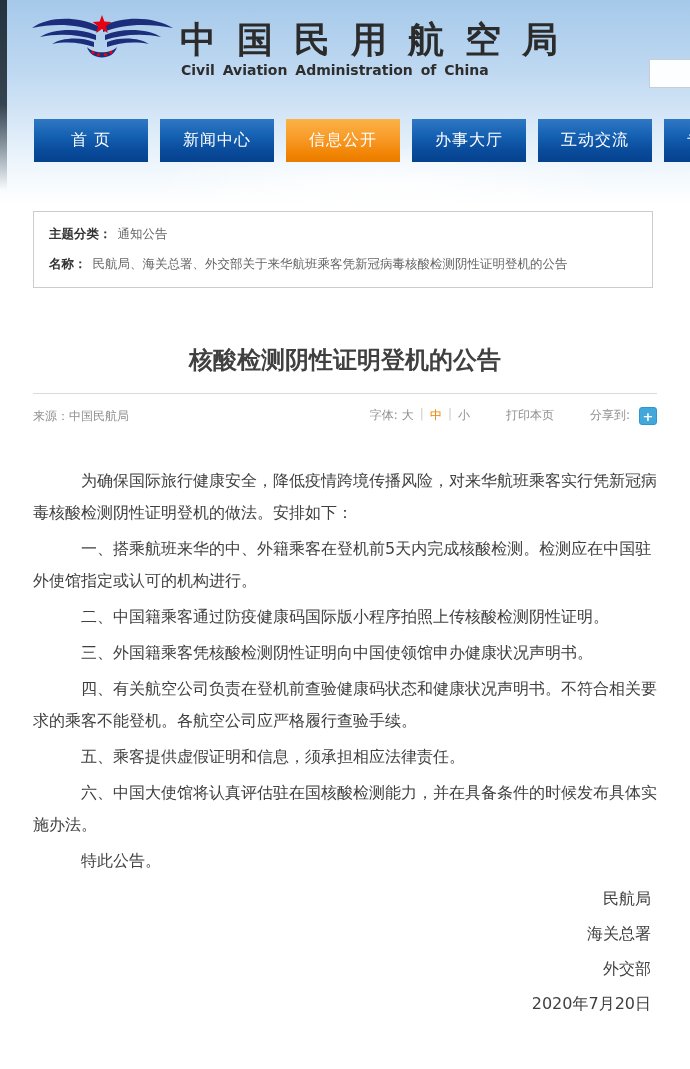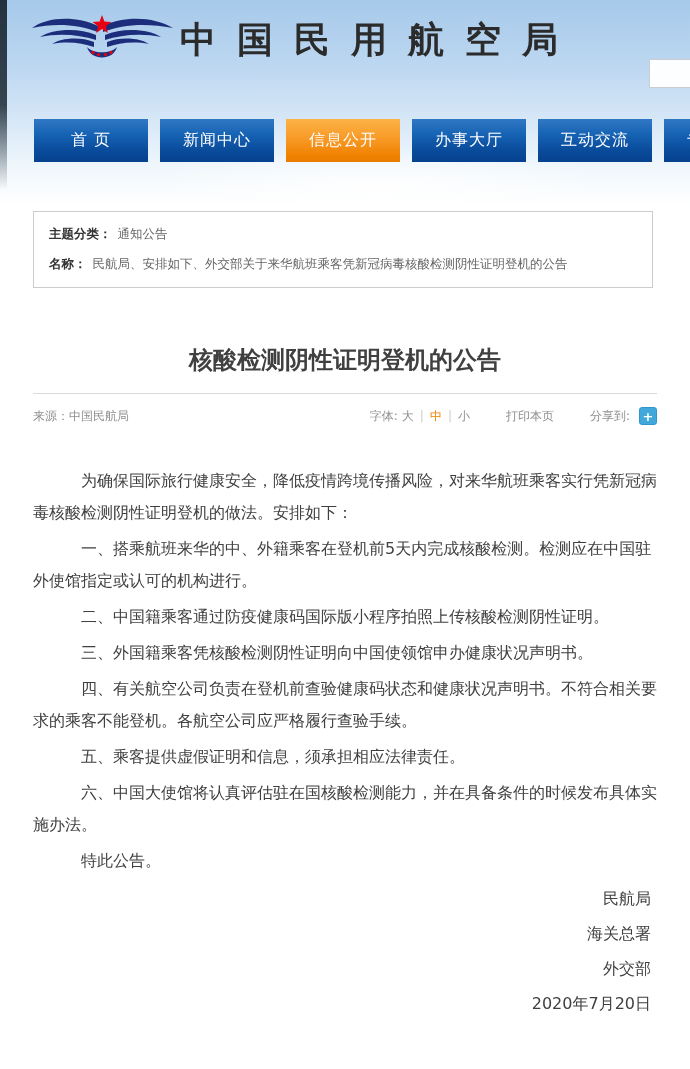--- a/index.html
+++ b/index.html
@@ -44,21 +44,21 @@
   }
   
   .content{position:absolute;left:33px;top:205px;width:624px;}
   .meta-box{box-sizing:border-box;width:620px;margin-top:6px;border:1px solid #ccc;padding:12px 15px 13px;background:#fff;}
   .meta-row{font-size:12.5px;color:#666;line-height:20px;}
   .meta-row + .meta-row{margin-top:10px;}
   .meta-label{font-weight:bold;color:#333;margin-right:6px;}
   .article-title{margin-top:52px;text-align:center;font-size:24px;font-weight:bold;color:#404040;line-height:40px;}
   .divider{margin-top:13px;border-top:1px solid #dadada;height:0;}
   .toolbar{margin-top:13px;display:flex;justify-content:space-between;align-items:center;font-size:12px;color:#8f8f8f;}
-  .toolbar-right{display:flex;align-items:center;}
+  .toolbar-right{display:flex;align-items:flex-start;}
   .font-opt{margin:0 4px;cursor:pointer;}
   .font-opt.active{color:#f08200;}
   .sep{color:#ccc;margin:0 2px;}
   .print{margin-left:32px;cursor:pointer;}
   .share-label{margin-left:36px;}
   .share-btn{
     margin-left:9px;width:18px;height:18px;border-radius:3px;background:#42a8dc;
     color:#fff;display:flex;align-items:center;justify-content:center;
     font-size:13px;font-weight:bold;cursor:pointer;border:1px solid #2f96cc;box-sizing:border-box;
   }
@@ -93,40 +93,41 @@
       <polygon fill="#e60012" points="72,3 74.4,9.6 81.4,9.9 75.9,14.3 77.8,21.1 72,17 66.2,21.1 68.1,14.3 62.6,9.9 69.6,9.6"></polygon>
 
       <circle cx="63" cy="40.5" r="1.7" fill="#e60012"></circle>
       <circle cx="68.5" cy="42.6" r="1.7" fill="#e60012"></circle>
       <circle cx="75.5" cy="42.6" r="1.7" fill="#e60012"></circle>
       <circle cx="81" cy="40.5" r="1.7" fill="#e60012"></circle>
     </svg>
   </div>
 
   <div class="site-cn">中国民用航空局</div>
+  <div class="site-en">Civil Aviation Administration of China</div>
   <input class="search" type="text" style="">
 
   <div class="nav">
     <div class="nav-btn">首 页</div>
     <div class="nav-btn">新闻中心</div>
     <div class="nav-btn active">信息公开</div>
     <div class="nav-btn">办事大厅</div>
     <div class="nav-btn">互动交流</div>
     <div class="nav-btn">专题专栏</div>
   </div>
 </div>
 
 <div class="content">
 
   <div class="meta-box">
     <div class="meta-row">
       <span class="meta-label">主题分类：</span><span>通知公告</span>
     </div>
     <div class="meta-row">
-      <span class="meta-label">名称：</span><span>民航局、安排如下、外交部关于来华航班乘客凭新冠病毒核酸检测阴性证明登机的公告</span>
+      <span class="meta-label">名称：</span><span>民航局、海关总署、外交部关于来华航班乘客凭新冠病毒核酸检测阴性证明登机的公告</span>
     </div>
   </div>
 
   <div class="article-title">
     <div>核酸检测阴性证明登机的公告</div>
   </div>
 
   <div class="divider"></div>
 
   <div class="toolbar">

